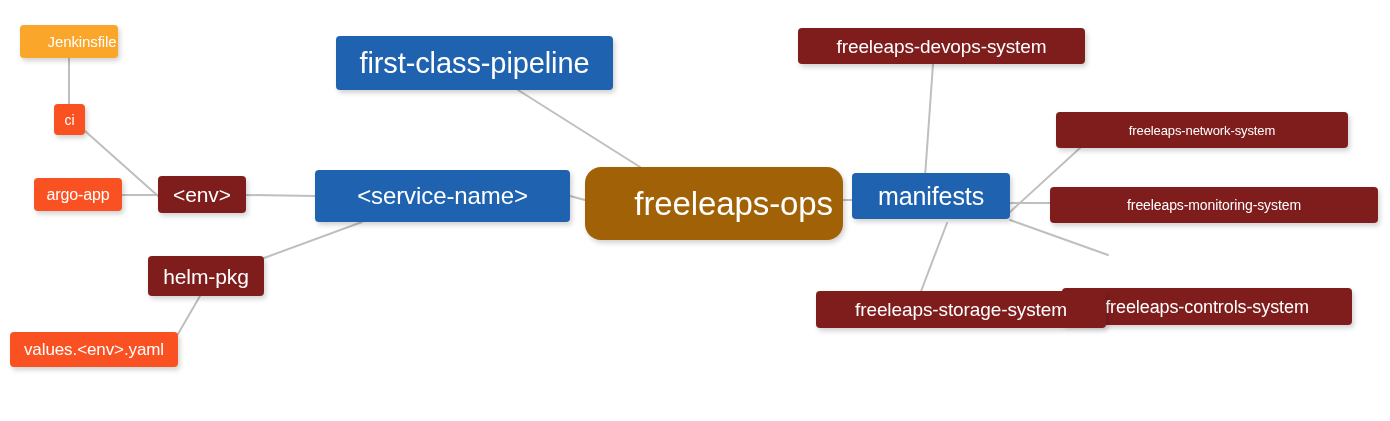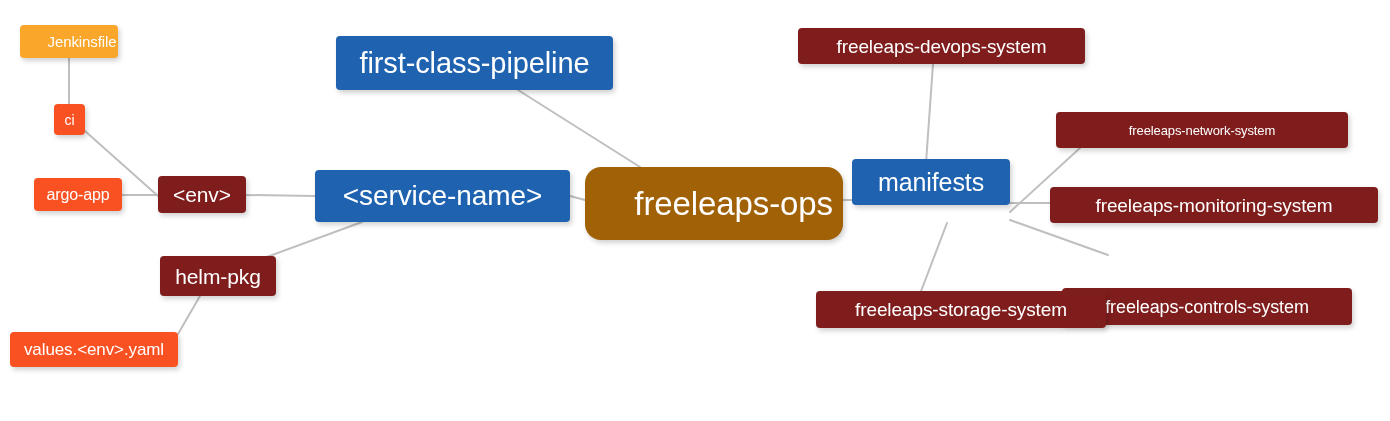--- a/index.html
+++ b/index.html
@@ -74,45 +74,45 @@
       </div>
       <div class="node n-redorange" style="left: 54px; top: 104px; width: 31px; height: 31px; font-size: 14px;">
         <span>ci</span>
       </div>
       <div class="node n-redorange" style="left: 34px; top: 178px; width: 88px; height: 33px; font-size: 16px;">
         <span>argo-app</span>
       </div>
       <div class="node n-green" style="left: 158px; top: 176px; width: 88px; height: 37px; font-size: 21px;">
         <span>&lt;env&gt;</span>
       </div>
-      <div class="node n-green" style="left: 148px; top: 256px; width: 116px; height: 40px; font-size: 21px; margin-left: 12px;">
+      <div class="node n-green" style="left: 148px; top: 256px; width: 116px; height: 40px; font-size: 21px;">
         <span>helm-pkg</span>
       </div>
       <div class="node n-redorange" style="left: 10px; top: 332px; width: 168px; height: 35px; font-size: 17px;">
         <span>values.&lt;env&gt;.yaml</span>
       </div>
       <div class="node n-blue" style="left: 314px; top: 36px; width: 277px; height: 54px; font-size: 29px; margin-left: 22px;">
         <span>first-class-pipeline</span>
       </div>
-      <div class="node n-blue" style="left: 315px; top: 170px; width: 255px; height: 52px; font-size: 28px; align-items: center;">
+      <div class="node n-blue" style="left: 315px; top: 170px; width: 255px; height: 52px; font-size: 24px; align-items: center;">
         <span>&lt;service-name&gt;</span>
       </div>
       <div class="node n-root" style="left: 585px; top: 167px; width: 258px; height: 73px; font-size: 33px;">
         <span>freeleaps-ops</span>
       </div>
-      <div class="node n-blue" style="left: 852px; top: 159px; width: 158px; height: 46px; font-size: 25px; align-items: center;">
+      <div class="node n-blue" style="left: 852px; top: 173px; width: 158px; height: 46px; font-size: 25px; align-items: center;">
         <span>manifests</span>
       </div>
       <div class="node n-green" style="left: 798px; top: 28px; width: 287px; height: 36px; font-size: 19px;">
         <span>freeleaps-devops-system</span>
       </div>
       <div class="node n-green" style="left: 1056px; top: 112px; width: 292px; height: 36px; font-size: 13px;">
         <span>freeleaps-network-system</span>
       </div>
-      <div class="node n-green" style="left: 1050px; top: 187px; width: 328px; height: 36px; font-size: 19px;">
+      <div class="node n-green" style="left: 1050px; top: 187px; width: 328px; height: 36px; font-size: 14px;">
         <span>freeleaps-monitoring-system</span>
       </div>
       <div class="node n-green" style="left: 1062px; top: 244px; width: 290px; height: 37px; font-size: 18px; margin-top: 44px;">
         <span>freeleaps-controls-system</span>
       </div>
       <div class="node n-green" style="left: 816px; top: 291px; width: 290px; height: 37px; font-size: 19px;">
         <span>freeleaps-storage-system</span>
       </div>
     </div>
 </div>

